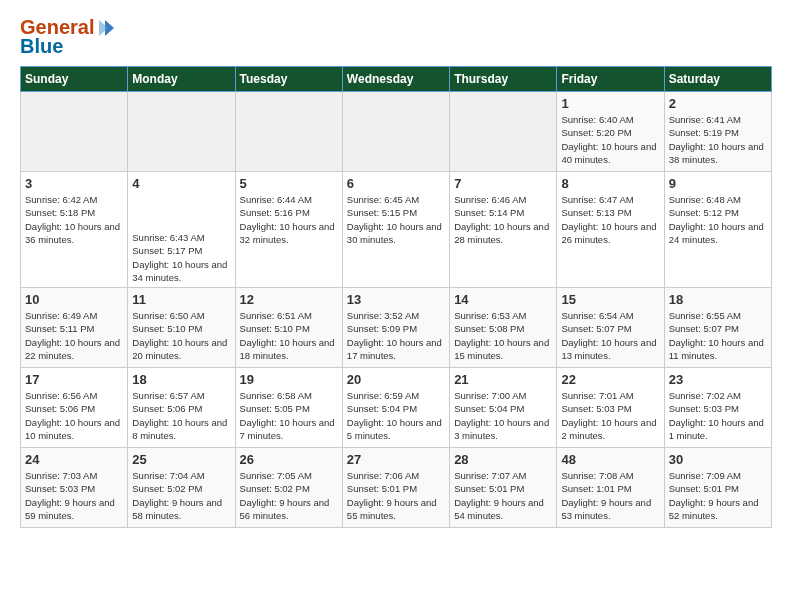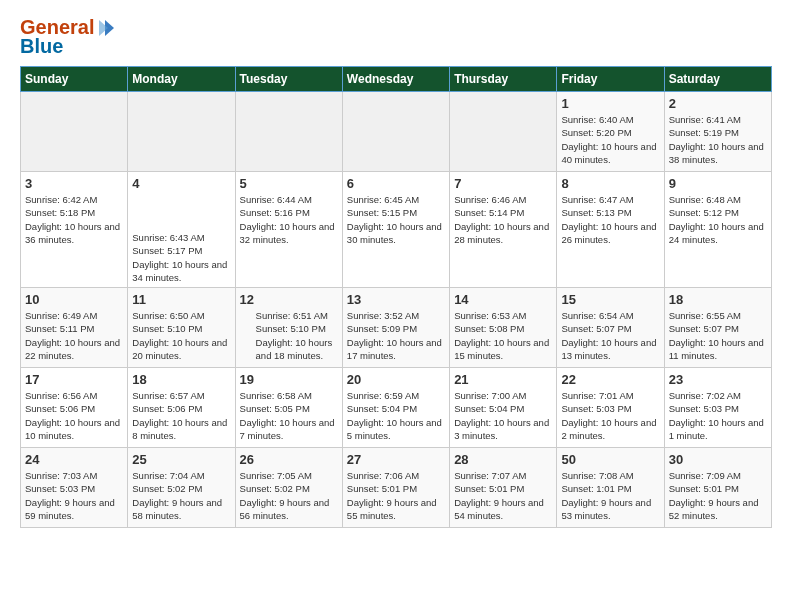--- a/index.html
+++ b/index.html
@@ -183,21 +183,21 @@
 Daylight: 10 hours and 22 minutes.</div>
           </td>
           <td>
             <div class="day-number">11</div>
             <div class="day-info" style="white-space: pre-line;">Sunrise: 6:50 AM
 Sunset: 5:10 PM
 Daylight: 10 hours and 20 minutes.</div>
           </td>
           <td>
             <div class="day-number">12</div>
-            <div class="day-info" style="white-space: pre-line; margin-left: 16px;">Sunrise: 6:51 AM
+            <div class="day-info" style="white-space: pre-line;">Sunrise: 6:51 AM
 Sunset: 5:10 PM
 Daylight: 10 hours and 18 minutes.</div>
           </td>
           <td>
             <div class="day-number">13</div>
             <div class="day-info" style="white-space: pre-line;">Sunrise: 3:52 AM
 Sunset: 5:09 PM
 Daylight: 10 hours and 17 minutes.</div>
           </td>
           <td>
@@ -288,21 +288,21 @@
 Sunset: 5:01 PM
 Daylight: 9 hours and 55 minutes.</div>
           </td>
           <td>
             <div class="day-number">28</div>
             <div class="day-info" style="white-space: pre-line;">Sunrise: 7:07 AM
 Sunset: 5:01 PM
 Daylight: 9 hours and 54 minutes.</div>
           </td>
           <td>
-            <div class="day-number">50</div>
+            <div class="day-number">48</div>
             <div class="day-info" style="white-space: pre-line;">Sunrise: 7:08 AM
 Sunset: 1:01 PM
 Daylight: 9 hours and 53 minutes.</div>
           </td>
           <td>
             <div class="day-number">30</div>
             <div class="day-info" style="white-space: pre-line;">Sunrise: 7:09 AM
 Sunset: 5:01 PM
 Daylight: 9 hours and 52 minutes.</div>
           </td>

